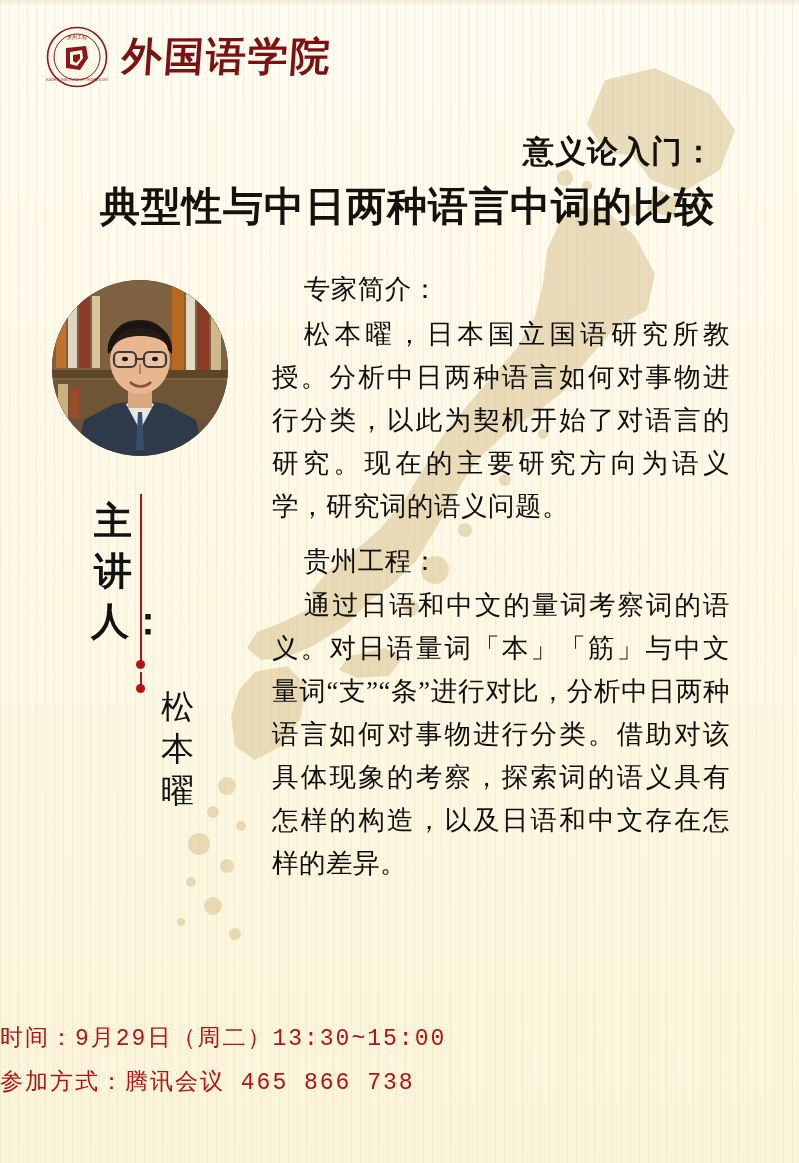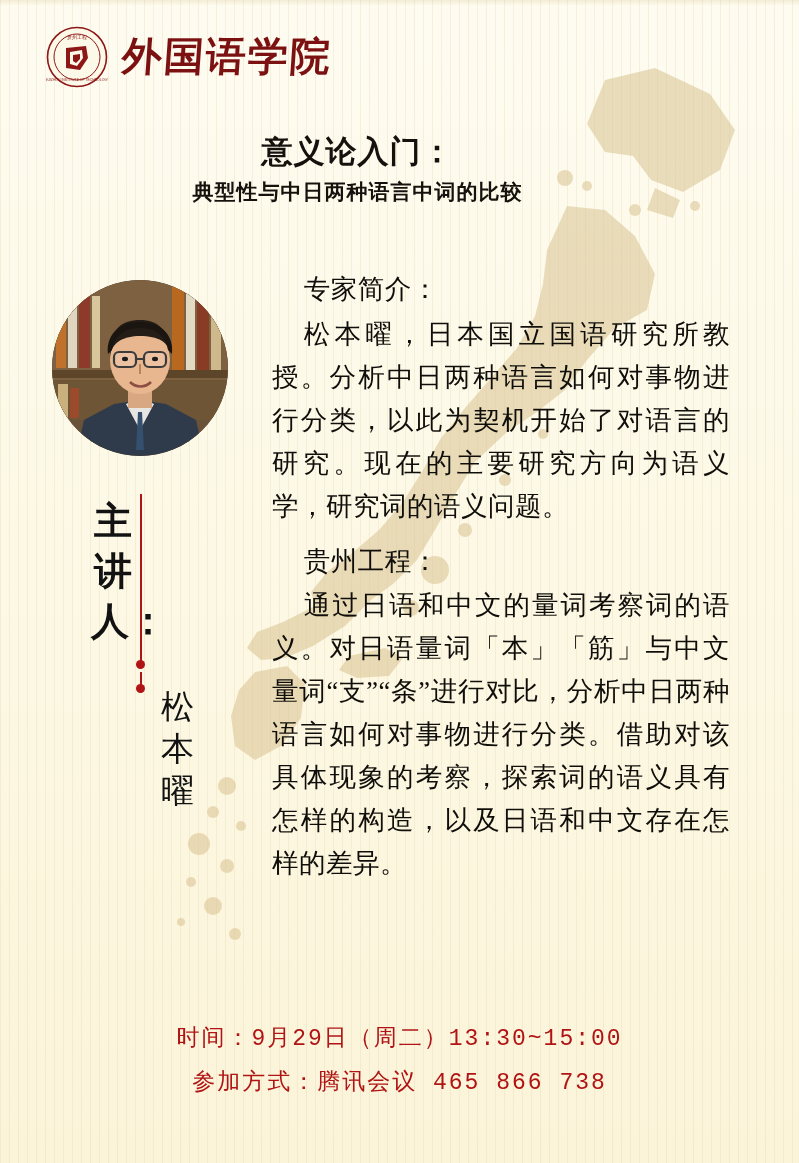--- a/index.html
+++ b/index.html
@@ -63,31 +63,31 @@
     white-space: nowrap;
     transform: skewX(-4deg);
   }
 
   
   .title-block {
     position: absolute;
     left: 0;
     top: 128px;
     width: 715px;
-    text-align: center;
+    text-align: right;
   }
   .title-line {
     font-family: "Liberation Serif", serif;
     font-weight: 700;
     font-size: 31px;
     color: #15120d;
     line-height: 1.55;
     letter-spacing: 1px;
   }
-  .title-line.second { font-size: 21px; }
+  .title-line.second { font-size: 40px; }
 
   
   .portrait {
     position: absolute;
     left: 52px;
     top: 280px;
     width: 176px;
     height: 176px;
     border-radius: 50%;
     overflow: hidden;
@@ -172,21 +172,21 @@
   .para.indent { text-indent: 1.2em; }
   .para.heading { text-indent: 1.2em; }
   .gap { height: 10px; }
 
   
   .footer {
     position: absolute;
     left: 0;
     top: 1018px;
     width: 799px;
-    text-align: center;
+    text-align: left;
   }
   .footer-line {
     font-family: "Liberation Mono", "DejaVu Sans Mono", monospace;
     font-size: 23px;
     color: #b01414;
     letter-spacing: 2px;
     line-height: 1.9;
     white-space: nowrap;
   }
   .hairline-top {

